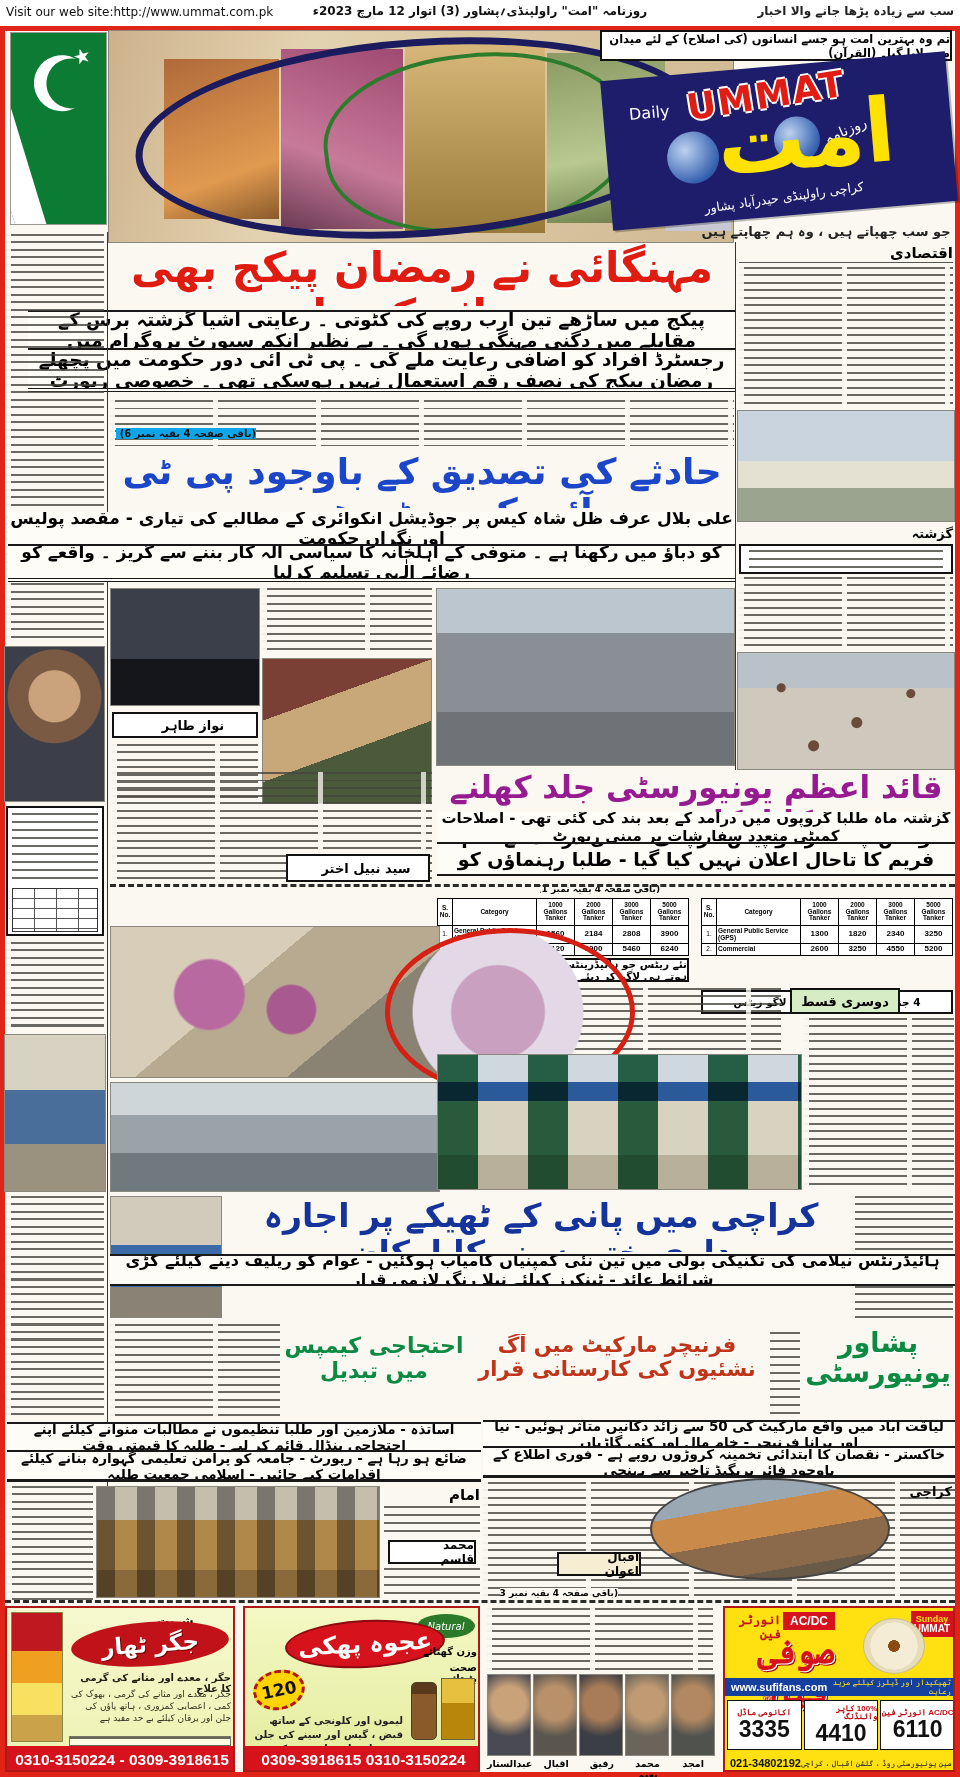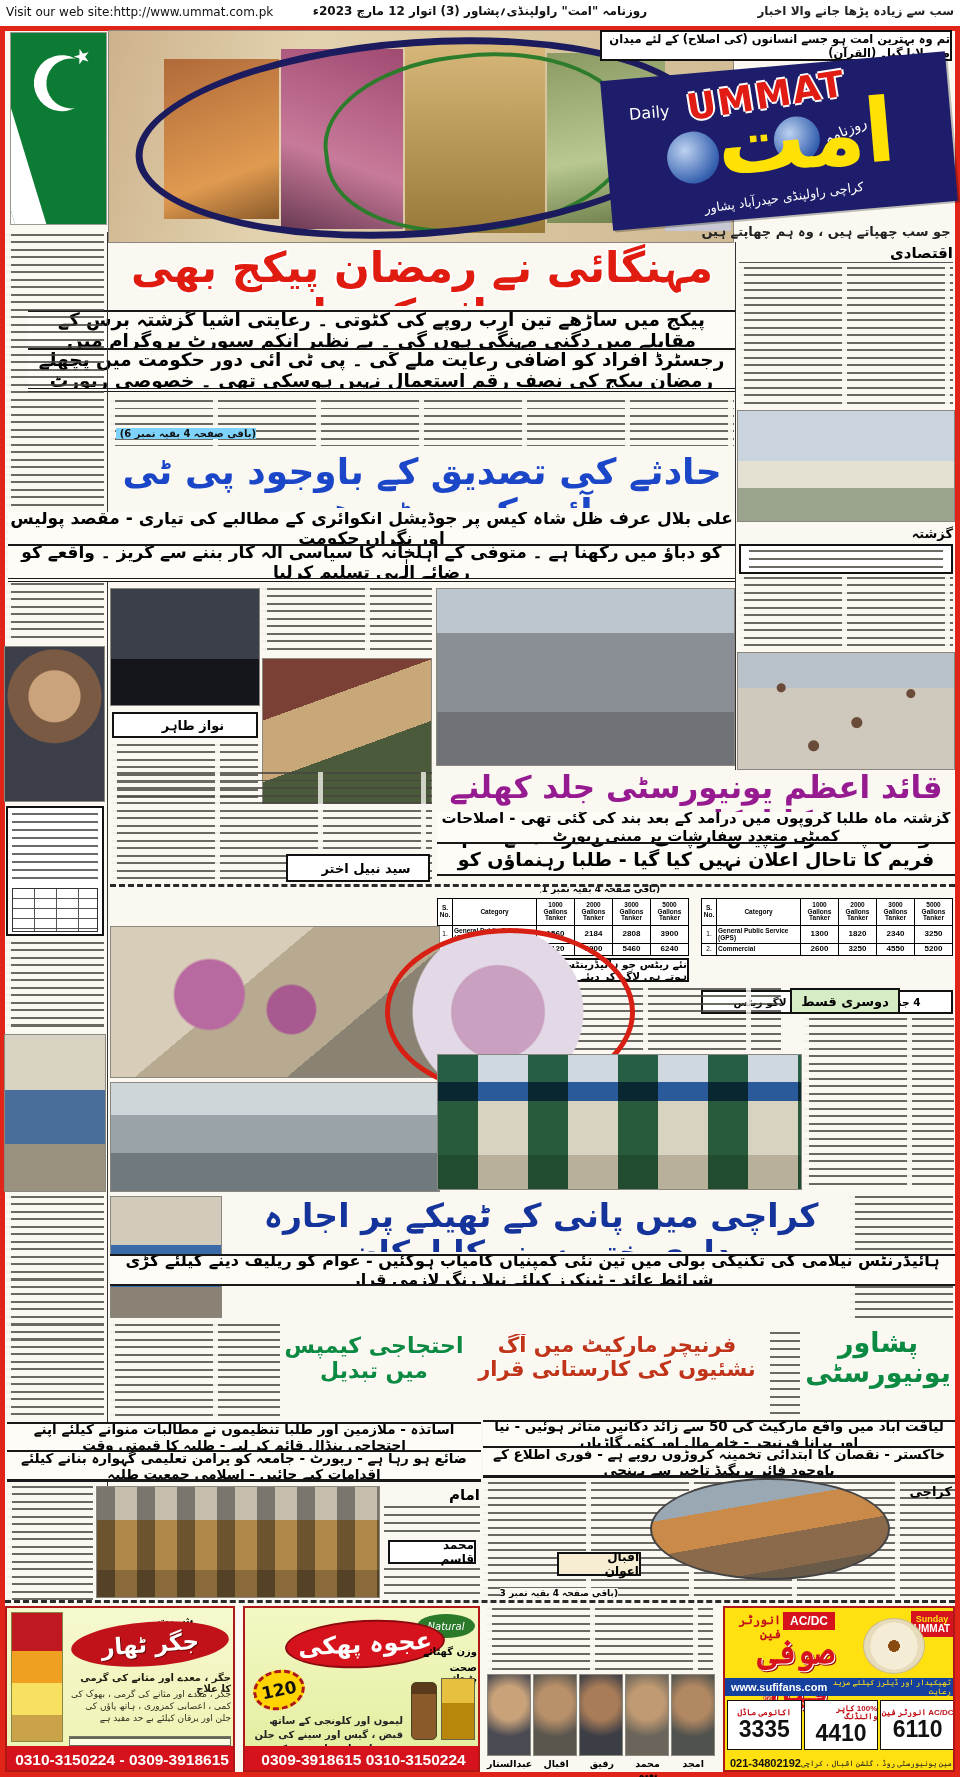--- a/index.html
+++ b/index.html
@@ -88,21 +88,21 @@
   <div class="a ph" style="left:737px;top:652px;width:218px;height:118px;background:radial-gradient(circle at 20% 30%,#6a4a38 0 4px,transparent 5px),radial-gradient(circle at 55% 60%,#6a4a38 0 5px,transparent 6px),radial-gradient(circle at 80% 35%,#6a4a38 0 4px,transparent 5px),radial-gradient(circle at 35% 80%,#6a4a38 0 5px,transparent 6px),linear-gradient(180deg,#b9c2c9 0 30%,#cfc9bd 30%);"></div>
 
   <div class="a hl" style="left:112px;top:244px;width:620px;height:62px;font-size:42px;color:#e01c10;text-shadow:-2px 0 #fff,2px 0 #fff,0 -2px #fff,0 2px #fff,2px 2px #fff;">مہنگائی نے رمضان پیکج بھی متاثر کردیا</div>
   <div class="a sub" style="left:28px;top:310px;width:707px;height:40px;font-size:18.5px;border-top:2px solid #191919;">
       <span>پیکج میں ساڑھے تین ارب روپے کی کٹوتی ۔ رعایتی اشیا گزشتہ برس کے مقابلے میں دگنی مہنگی ہوں گی ۔ بے نظیر انکم سپورٹ پروگرام میں</span>
     </div>
   <div class="a sub" style="left:28px;top:352px;width:707px;height:40px;font-size:18.5px;border-bottom:4px double #191919;">
       <span>رجسٹرڈ افراد کو اضافی رعایت ملے گی ۔ پی ٹی آئی دور حکومت میں پچھلے رمضان پیکج کی نصف رقم استعمال نہیں ہوسکی تھی ۔ خصوصی رپورٹ</span>
     </div>
   <div class="a gk" style="left:110px;top:400px;width:624px;height:46px;"></div>
-  <div class="a note" style="left:116px;top:428px;width:140px;color:#111;background:#7dd3fc;">(باقی صفحہ 4 بقیہ نمبر 6)</div>
+  <div class="a note" style="left:116px;top:428px;width:140px;color:#111;background:#0ea5e9;">(باقی صفحہ 4 بقیہ نمبر 6)</div>
 
   <div class="a vr" style="left:107px;top:232px;width:1px;height:1364px;"></div>
   <div class="a gk" style="left:6px;top:234px;width:98px;height:276px;"></div>
   <div class="a gk" style="left:6px;top:516px;width:98px;height:126px;"></div>
   <div class="a ph" style="left:4px;top:646px;width:101px;height:156px;background:radial-gradient(circle at 50% 32%,#caa27c 0 22%,#7a5a42 23% 40%,#3c3f4a 41%);"></div>
   <div class="a" style="left:6px;top:806px;width:98px;height:130px;background:#fff;border:2px solid #111;">
     <div class="gk2" style="height:70px;margin:5px 4px;"></div>
     <div style="border:1px solid #333;height:42px;margin:0 4px;background:repeating-linear-gradient(180deg,transparent 0 9px,#555 9px 10px),repeating-linear-gradient(90deg,transparent 0 21px,#555 21px 22px);"></div>
   </div>
   <div class="a gk" style="left:6px;top:942px;width:98px;height:88px;"></div>

